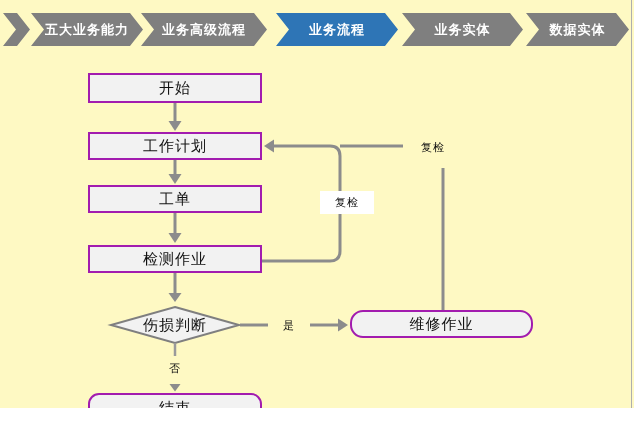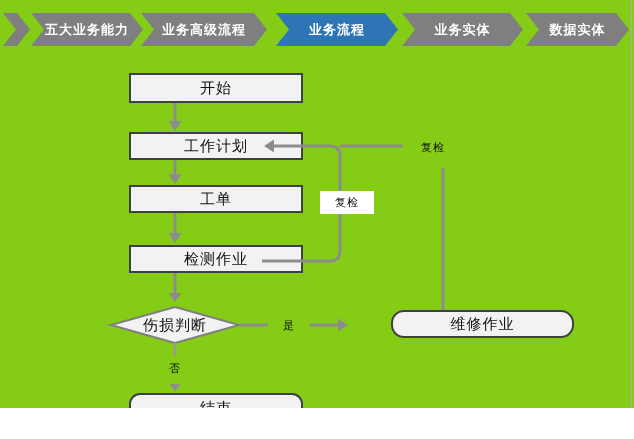--- a/index.html
+++ b/index.html
@@ -1,36 +1,36 @@
 <!DOCTYPE html>
 <html><head>
 <meta charset="utf-8">
 <style>
   html,body { margin:0; padding:0; background:#ffffff; }
   .stage {
-    position:relative; width:634px; height:408px; background:#84cc16;
+    position:relative; width:634px; height:408px; background:#fef9c3;
     overflow:hidden; font-family:Liberation Sans, sans-serif;
   }
   
   .nav { position:absolute; left:0; top:0; width:634px; height:56px; }
   .chev {
     position:absolute; top:13px; height:33px; background:#7f7f7f; color:#ffffff;
     display:flex; align-items:center; justify-content:center;
     font-size:13px; font-weight:bold; letter-spacing:1px;
     clip-path: polygon(0 0, calc(100% - 13px) 0, 100% 50%, calc(100% - 13px) 100%, 0 100%, 13px 50%);
     cursor:default; white-space:nowrap;
   }
   .chev.active { background:#2e75b6; }
   .chev.lead { width:27px; left:3px; }
   
   .node {
     position:absolute; box-sizing:border-box; background:#f2f2f2;
-    border:2px solid #404040; color:#111111;
+    border:2px solid #a21caf; color:#111111;
     display:flex; align-items:center; justify-content:center;
-    font-size:15px; letter-spacing:1px;margin-left:41px;
+    font-size:15px; letter-spacing:1px;
   }
   .diamond-label {
     position:absolute; left:111px; top:307px; width:128px; height:36px;
     display:flex; align-items:center; justify-content:center;
     font-size:15px; color:#111111; z-index:6; letter-spacing:1px;
   }
   .edge-label {
     position:absolute; z-index:6; color:#111111; font-size:11px;
     display:flex; align-items:center; justify-content:center; letter-spacing:1px;
   }

